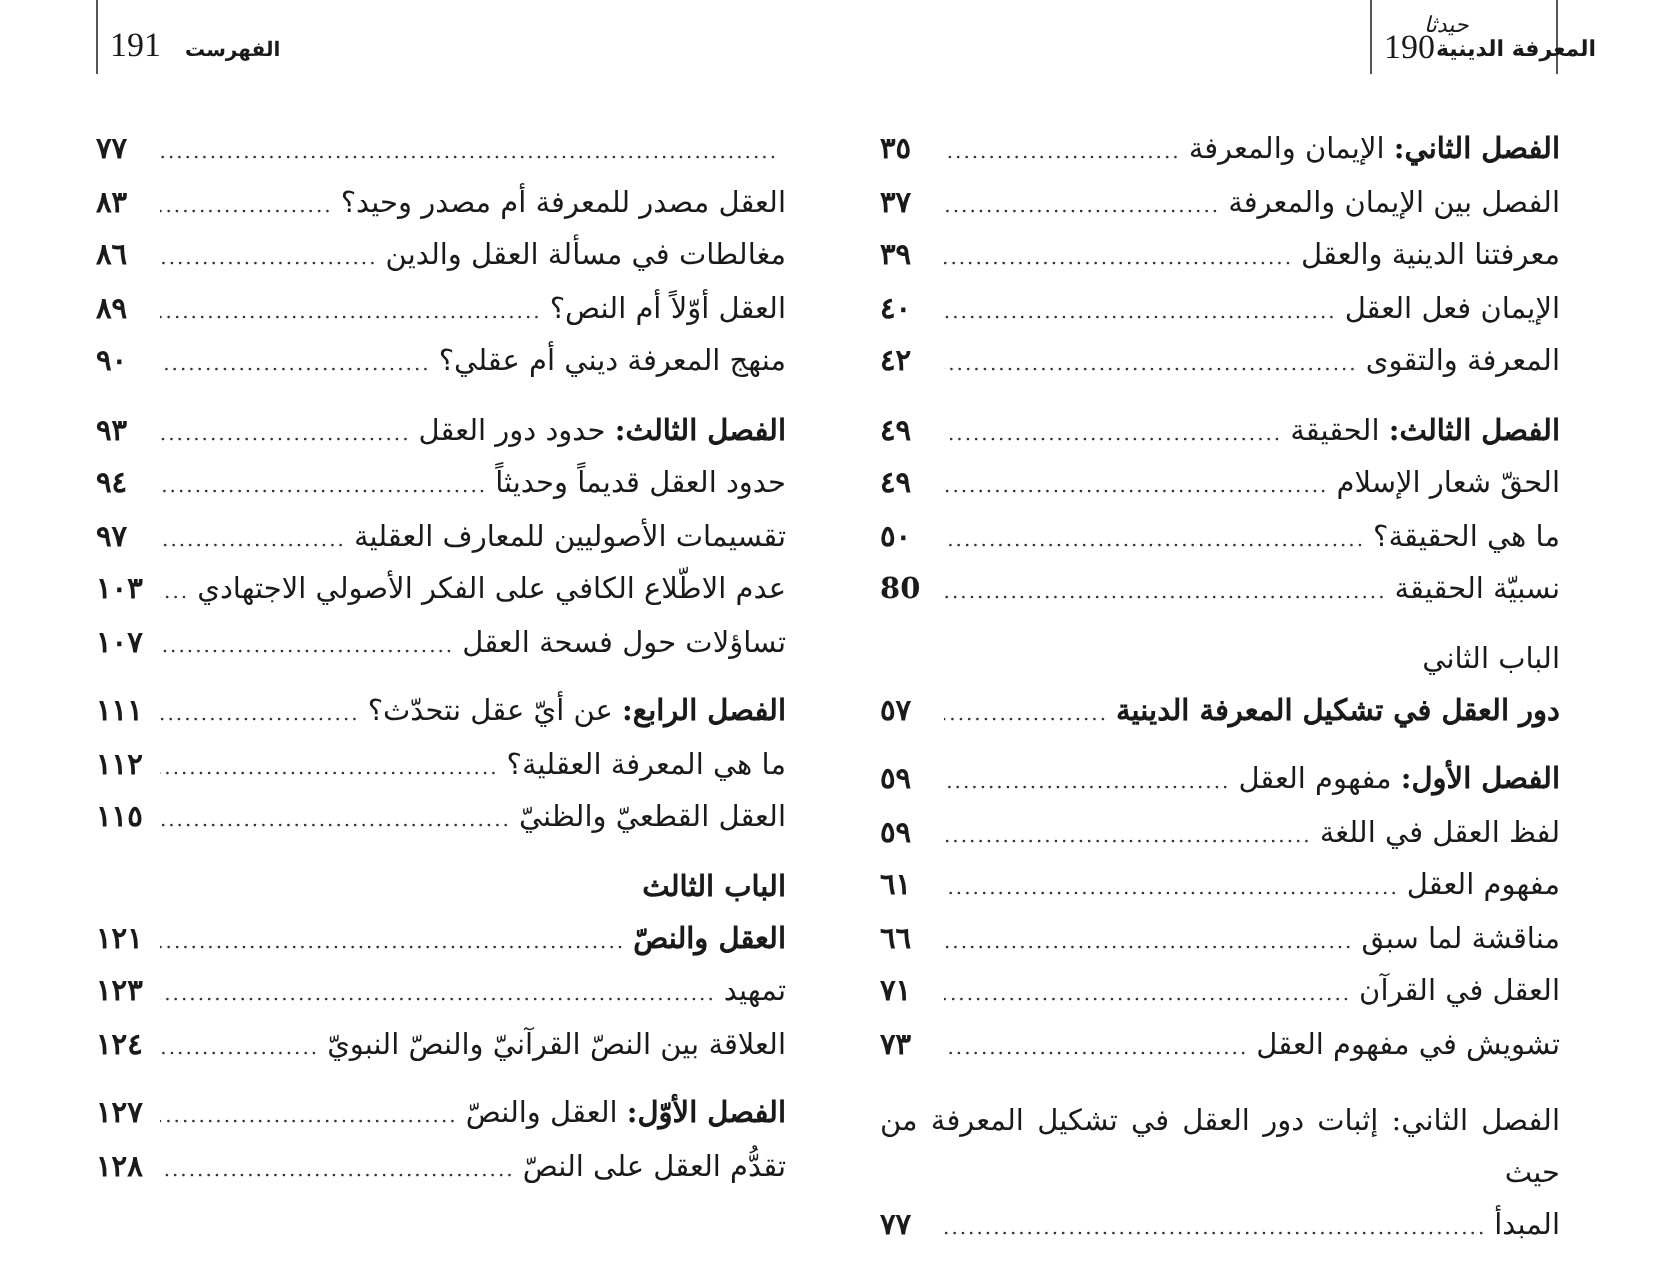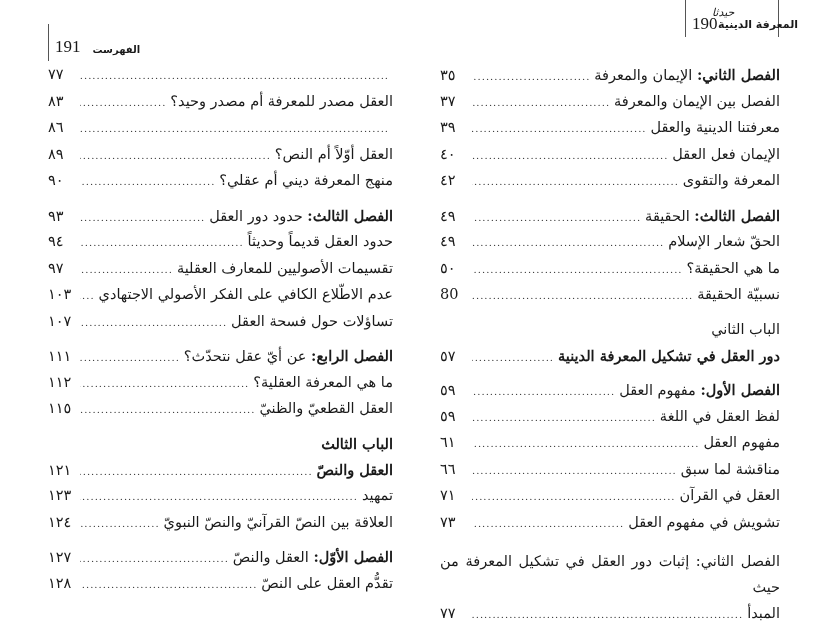--- a/index.html
+++ b/index.html
@@ -5,21 +5,21 @@
     html, body { margin: 0; padding: 0; }
     body {
       width: 827px; height: 639px; overflow: hidden;
       background: #ffffff; color: #1a1a1a;
       font-family: "DejaVu Serif", "Liberation Serif", serif;
       position: relative;
     }
     .header-left {
       position: absolute; left: 48px; top: 0; height: 37px;
       border-left: 1px solid #555;
-      display: flex; align-items: flex-end; direction: ltr; margin-top: 24px;
+      display: flex; align-items: flex-end; direction: ltr;
     }
     .header-left .pg { font-family: "Liberation Serif", serif; font-size: 17px; margin-left: 6px; margin-bottom: 4px; }
     .header-left .ttl { font-family: "DejaVu Sans", sans-serif; font-weight: bold; font-size: 10px; margin-left: 12px; margin-bottom: 6px; }
     .header-right {
       position: absolute; left: 685px; top: 0; width: 92px; height: 37px;
       border-left: 1px solid #555; border-right: 1px solid #555;
       direction: ltr;
     }
     .header-right .logo { position: absolute; left: 26px; top: 6px; font-size: 11px; font-style: italic; font-family: "DejaVu Serif", serif; }
     .header-right .pg { position: absolute; left: 6px; bottom: 3px; font-family: "Liberation Serif", serif; font-size: 17px; }
@@ -32,21 +32,21 @@
     .entry {
       display: flex; align-items: baseline; height: 26.5px;
       font-size: 14.5px; white-space: nowrap;
     }
     .entry .label { flex: 0 0 auto; }
     .entry .leader {
       flex: 1 1 auto; overflow: hidden; margin: 0 4px;
       font-size: 10px; letter-spacing: 1px; color: #333;
     }
     .entry .leader::before { content: "................................................................................................................................"; }
-    .entry .page { flex: 0 0 auto; min-width: 28px; text-align: left; }
+    .entry .page { flex: 0 0 auto; min-width: 28px; text-align: left; font-weight: bold; }
     .entry.bold .label { font-weight: bold; }
     .entry.chapter .label .ch { font-weight: bold; }
     .gap { height: 8px; }
     .part { font-size: 14.5px; font-weight: bold; height: 26px; }
     .multiline { font-size: 14.5px; line-height: 26px; }
     .multiline .first { text-align: justify; }
   </style>
 </head>
 <body>
 
@@ -64,20 +64,21 @@
   <div class="entry">
       <span class="leader"></span>
       <span class="page">٧٧</span>
     </div>
   <div class="entry">
       <span class="label">العقل مصدر للمعرفة أم مصدر وحيد؟</span>
       <span class="leader"></span>
       <span class="page">٨٣</span>
     </div>
   <div class="entry">
+      <span class="label">مغالطات في مسألة العقل والدين</span>
       <span class="leader"></span>
       <span class="page">٨٦</span>
     </div>
   <div class="entry">
       <span class="label">العقل أوّلاً أم النص؟</span>
       <span class="leader"></span>
       <span class="page">٨٩</span>
     </div>
   <div class="entry">
       <span class="label">منهج المعرفة ديني أم عقلي؟</span>

